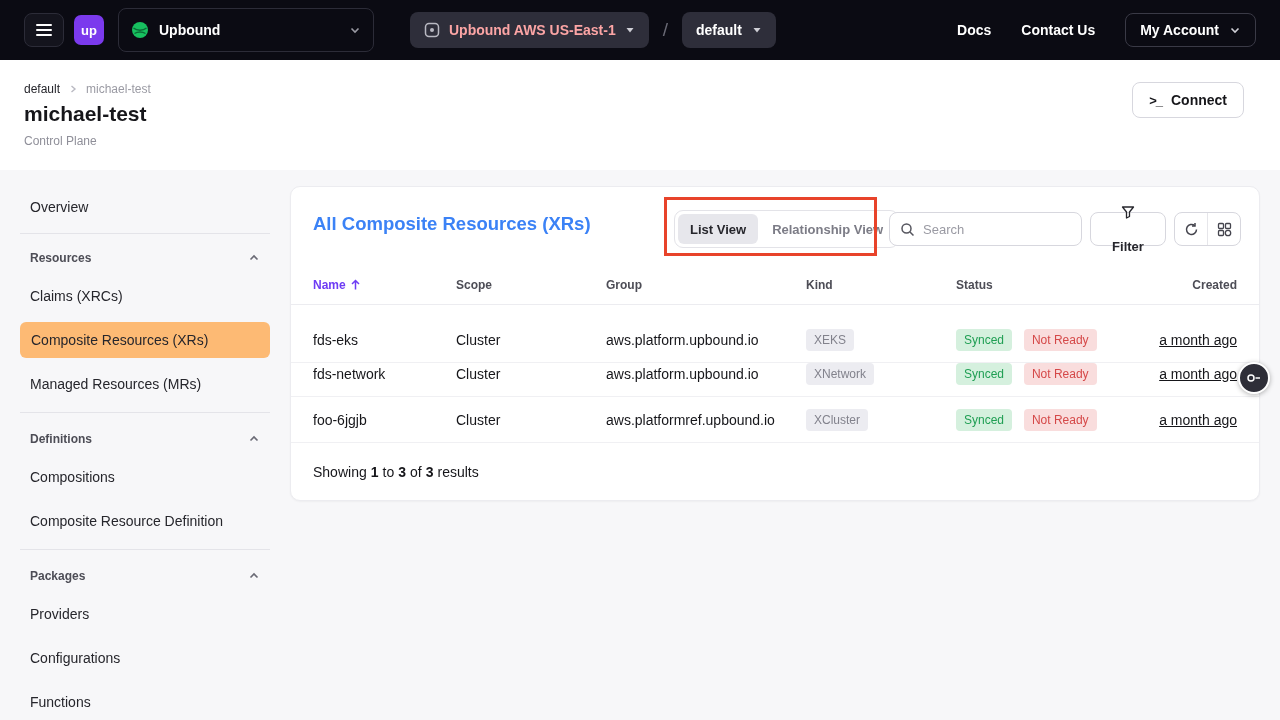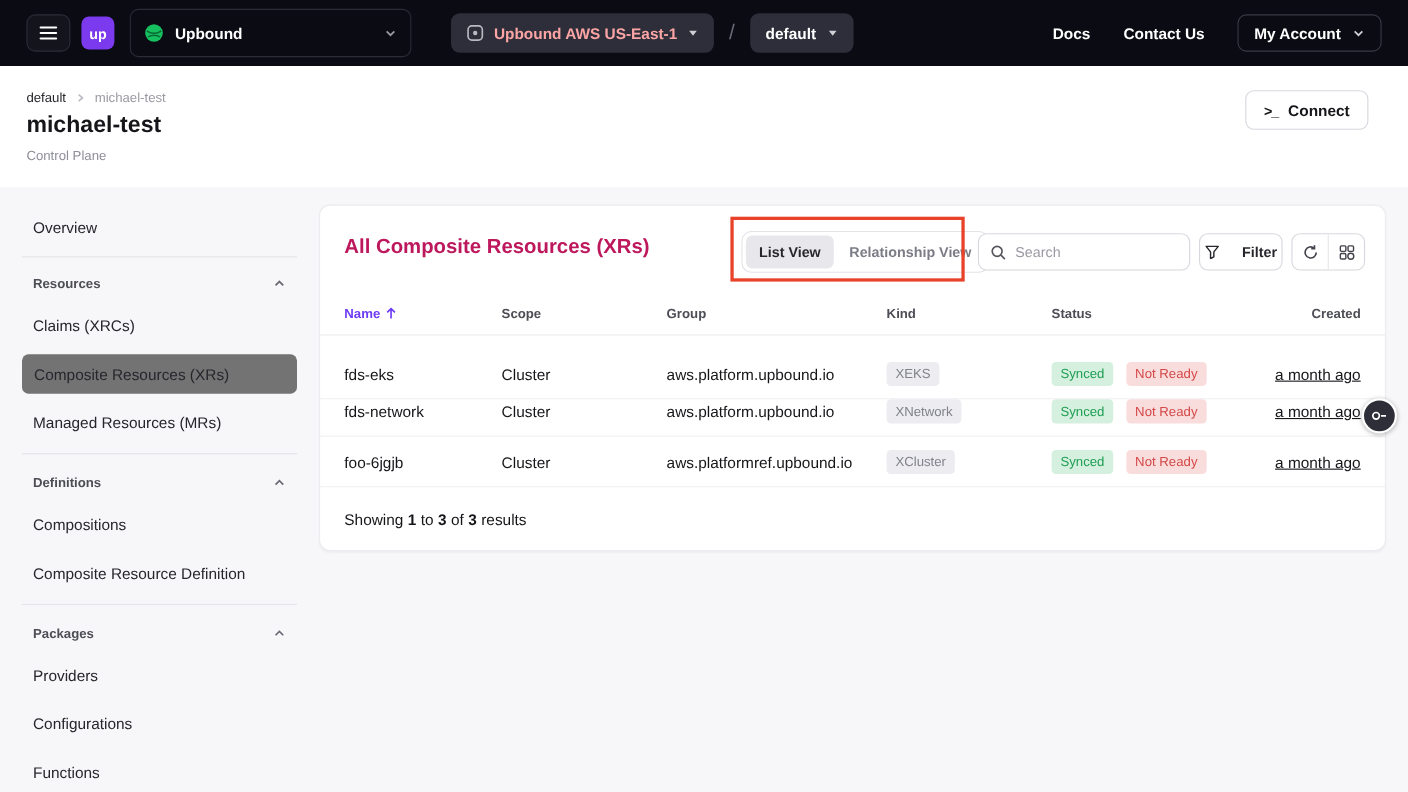--- a/index.html
+++ b/index.html
@@ -34,35 +34,35 @@
   .breadcrumb{position:absolute;left:24px;top:22px;display:flex;align-items:center;gap:8px;font-size:12px;color:#26262c;}
   .crumb-current{color:#9a9aa3;}
   .page-title{position:absolute;left:24px;top:42px;font-size:21px;font-weight:bold;color:#16161a;}
   .page-subtitle{position:absolute;left:24px;top:74px;font-size:12px;color:#8f8f99;}
   .connect-btn{position:absolute;right:36px;top:22px;height:36px;border:1px solid #d7d7de;border-radius:8px;background:#fff;display:flex;align-items:center;gap:9px;padding:0 16px;font-weight:bold;font-size:14px;color:#16161a;}
   .term-glyph{font-weight:bold;font-size:13px;letter-spacing:-1px;color:#16161a;}
 
   
   .sidebar{position:absolute;left:20px;top:0;width:250px;height:720px;}
   .side-item{position:absolute;left:0;width:250px;height:36px;display:flex;align-items:center;padding:0 10px;font-size:14px;color:#26262c;border-radius:6px;text-align:left;}
-  .side-item.active{background:#737373;padding-left:11px;}
+  .side-item.active{background:#fdba74;padding-left:11px;}
   .side-header{position:absolute;left:0;width:250px;height:28px;display:flex;align-items:center;padding:0 10px;font-size:12px;font-weight:bold;color:#4d4d56;}
   .side-header .chev-up{margin-left:auto;display:flex;}
   .side-divider{position:absolute;left:0;width:250px;height:1px;background:#e4e4e9;}
 
   
   .card{position:absolute;left:290px;top:186px;width:970px;height:315px;background:#fff;border:1px solid #ececf0;border-radius:10px;box-shadow:0 1px 2px rgba(0,0,0,.04);}
-  .card-title{position:absolute;left:22px;top:26px;font-size:18.5px;font-weight:bold;color:#be185d;}
+  .card-title{position:absolute;left:22px;top:26px;font-size:18.5px;font-weight:bold;color:#3b82f6;}
   .view-toggle{position:absolute;left:383px;top:23px;height:38px;border:1px solid #e3e3e8;border-radius:9px;display:flex;align-items:center;padding:3px;gap:2px;background:#fff;}
   .view-btn{height:30px;padding:0 12px;border-radius:6px;font-size:13px;font-weight:bold;color:#7c7c86;display:flex;align-items:center;}
   .view-btn.active{background:#e7e7ec;color:#26262c;}
   .search-box{position:absolute;left:598px;top:25px;width:193px;height:34px;border:1px solid #d7d7de;border-radius:8px;display:flex;align-items:center;gap:8px;padding:0 10px;background:#fff;}
   .search-box input{border:none;outline:none;font-size:13px;color:#333;width:100%;background:transparent;}
   .search-box input::placeholder{color:#9a9aa3;}
-  .filter-btn{position:absolute;left:799px;top:25px;width:76px;height:34px;border:1px solid #d7d7de;border-radius:8px;background:#fff;display:flex;align-items:center;justify-content:center;gap:20px;font-size:13px;font-weight:bold;color:#26262c;}
+  .filter-btn{position:absolute;left:799px;top:25px;width:76px;height:34px;border:1px solid #d7d7de;border-radius:8px;background:#fff;display:flex;align-items:center;justify-content:center;gap:20px;font-size:13px;font-weight:bold;color:#26262c;flex-direction:column;}
   .icon-group{position:absolute;left:883px;top:25px;width:67px;height:34px;border:1px solid #d7d7de;border-radius:8px;background:#fff;display:flex;}
   .icon-btn{flex:1;display:flex;align-items:center;justify-content:center;}
   .icon-btn + .icon-btn{border-left:1px solid #e6e6ea;}
 
   .tgrid{display:grid;grid-template-columns:143px 150px 200px 150px 163px 1fr;padding:0 22px;align-items:center;}
   .thead{position:absolute;left:0;top:78px;width:968px;height:40px;font-size:12px;font-weight:bold;color:#4d4d56;border-bottom:1px solid #ececf0;}
   .th-name{color:var(--accent);display:flex;align-items:center;gap:4px;}
   .th-right{text-align:right;}
   .trow{position:absolute;left:0;width:968px;height:46px;font-size:14px;color:#16161a;border-bottom:1px solid #f0f0f3;}
   .row0{top:130px;} .row1{top:164px;} .row2{top:210px;}

